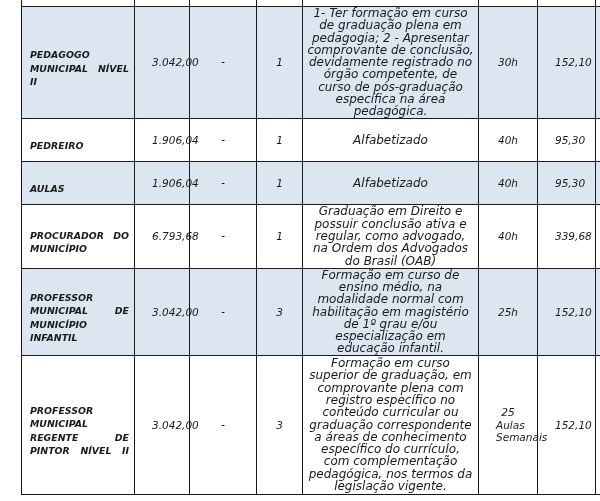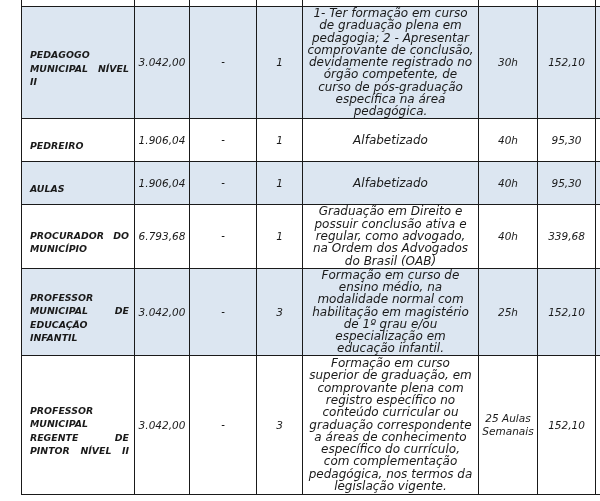--- a/index.html
+++ b/index.html
@@ -7,21 +7,21 @@
            font-family: "DejaVu Sans", "Liberation Sans", sans-serif; }
     table.grid {
       position: absolute; left: 21px; top: -1px;
       border-collapse: collapse; table-layout: fixed;
       width: 600px;
     }
     table.grid td {
       border: 1.5px solid #1a1a1a;
       font-style: italic; font-size: 10px; color: #1a1a1a;
       text-align: center; vertical-align: middle;
-      padding: 0 3px; line-height: 12.3px;
+      padding: 0 17px; line-height: 12.3px;
     }
     table.grid td.c-top { height: 6px; padding: 0; }
     table.grid tr.shaded td { background: #dce6f1; }
     table.grid td.cargo {
       text-align: justify; text-align-last: justify; font-weight: bold;
       padding: 12px 5px 0 8px; font-size: 9.4px; line-height: 13.5px;
     }
     table.grid td.cargo.single { text-align-last: left; }
     table.grid td.req { font-size: 12px; line-height: 12.3px; padding: 0 4px; }
     table.grid td.num { font-size: 10.5px; }
@@ -91,21 +91,21 @@
     <td class="num">6.793,68</td>
     <td>-</td>
     <td class="num">1</td>
     <td class="req">Graduação em Direito e possuir conclusão ativa e regular, como advogado, na Ordem dos Advogados do Brasil (OAB)</td>
     <td class="num">40h</td>
     <td class="num">339,68</td>
     <td class="cut"></td>
   </tr>
 
   <tr class="shaded" style="height:82px">
-    <td class="cargo">PROFESSOR MUNICIPAL DE EDUCAÇÃO INFANTIL</td>
+    <td class="cargo">PROFESSOR MUNICIPAL DE MUNICÍPIO INFANTIL</td>
     <td class="num">3.042,00</td>
     <td>-</td>
     <td class="num">3</td>
     <td class="req">Formação em curso de ensino médio, na modalidade normal com habilitação em magistério de 1º grau e/ou especialização em educação infantil.</td>
     <td class="num">25h</td>
     <td class="num">152,10</td>
     <td class="cut"></td>
   </tr>
 
   <tr style="height:139px">

